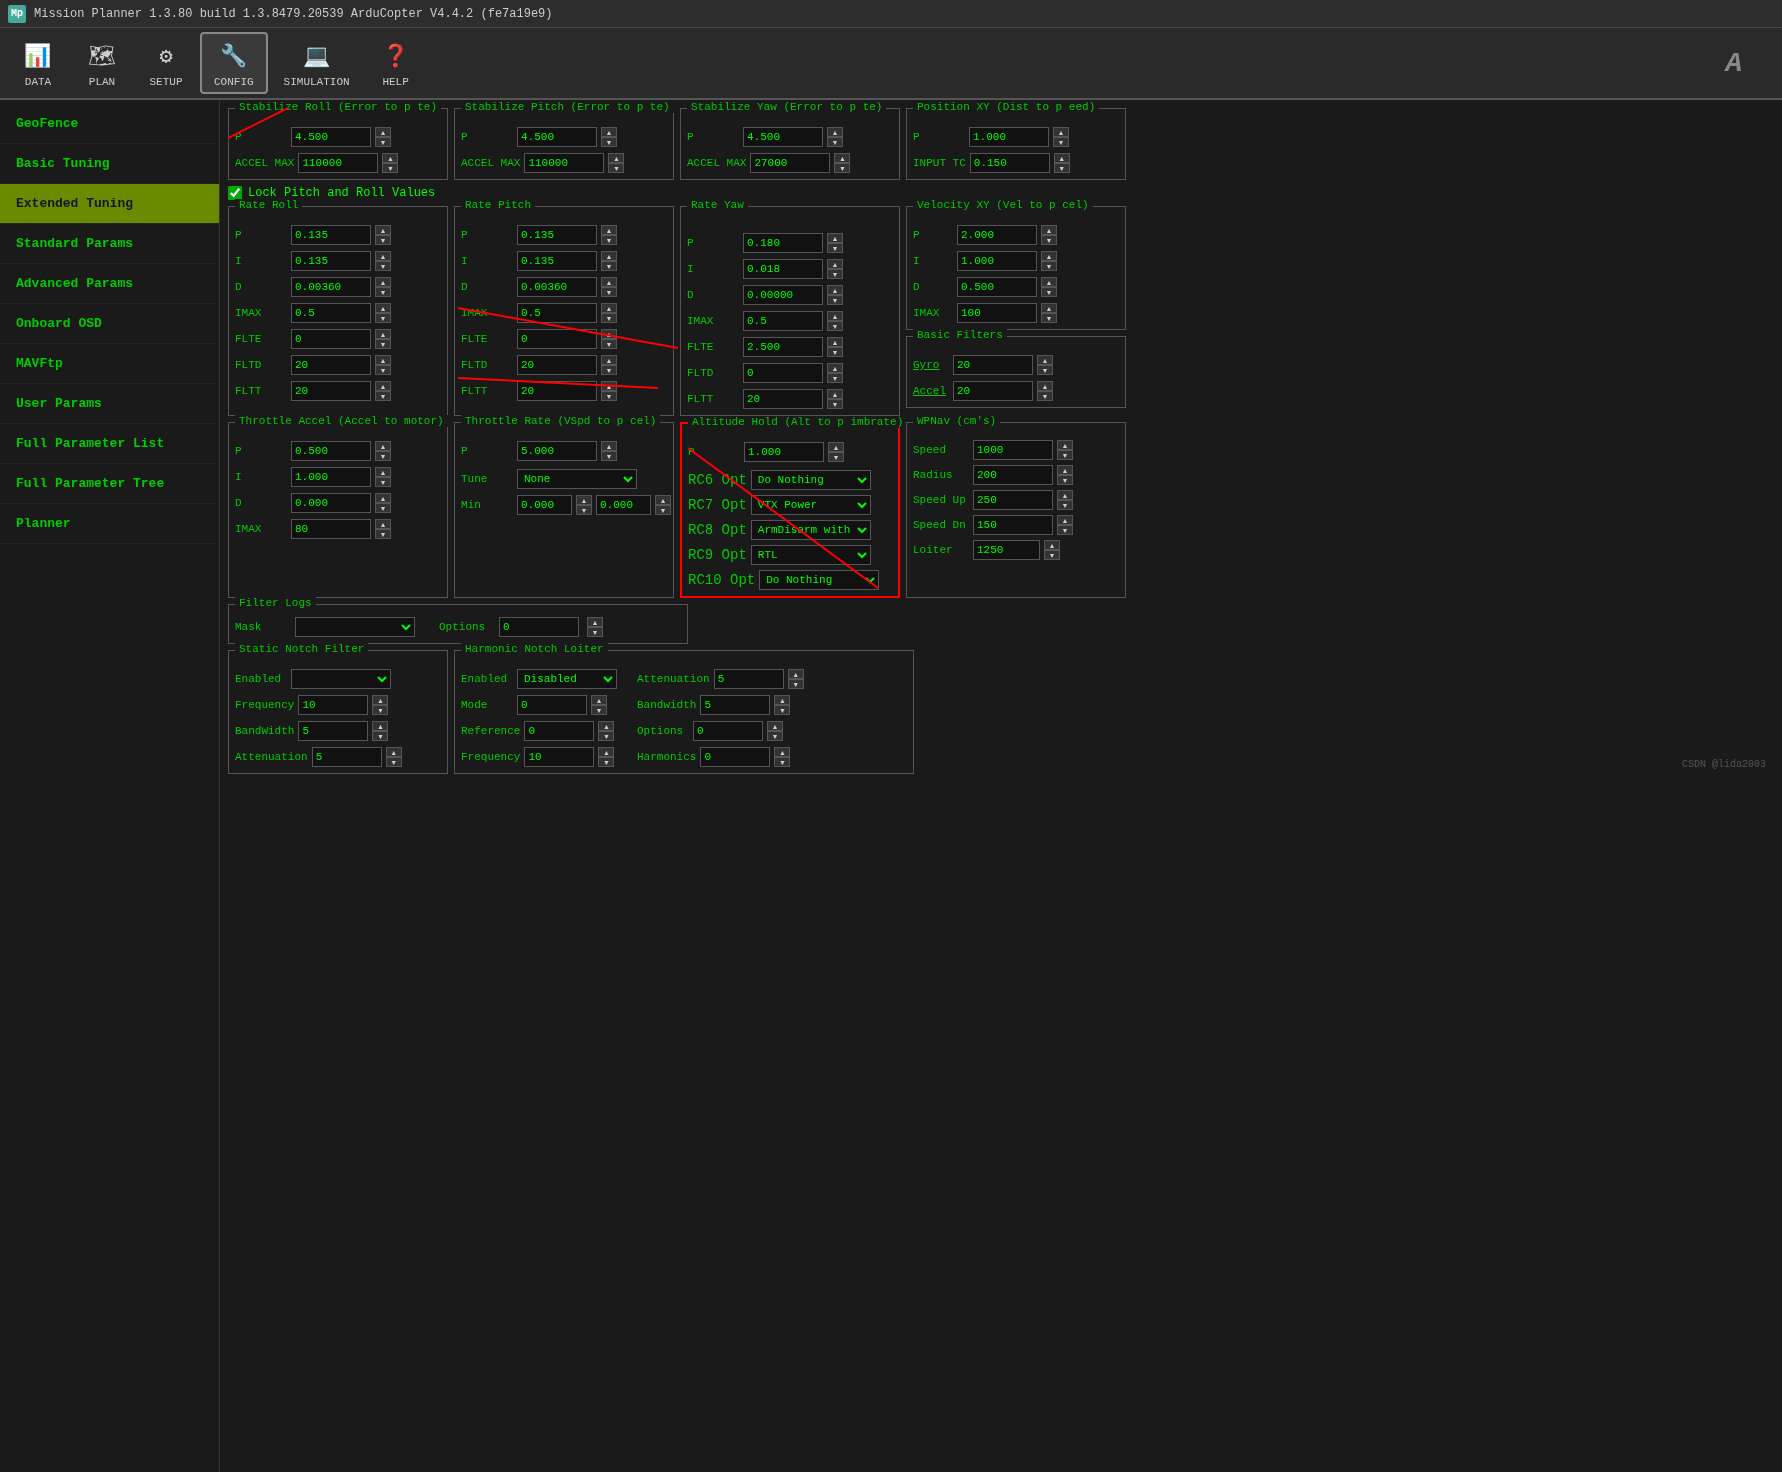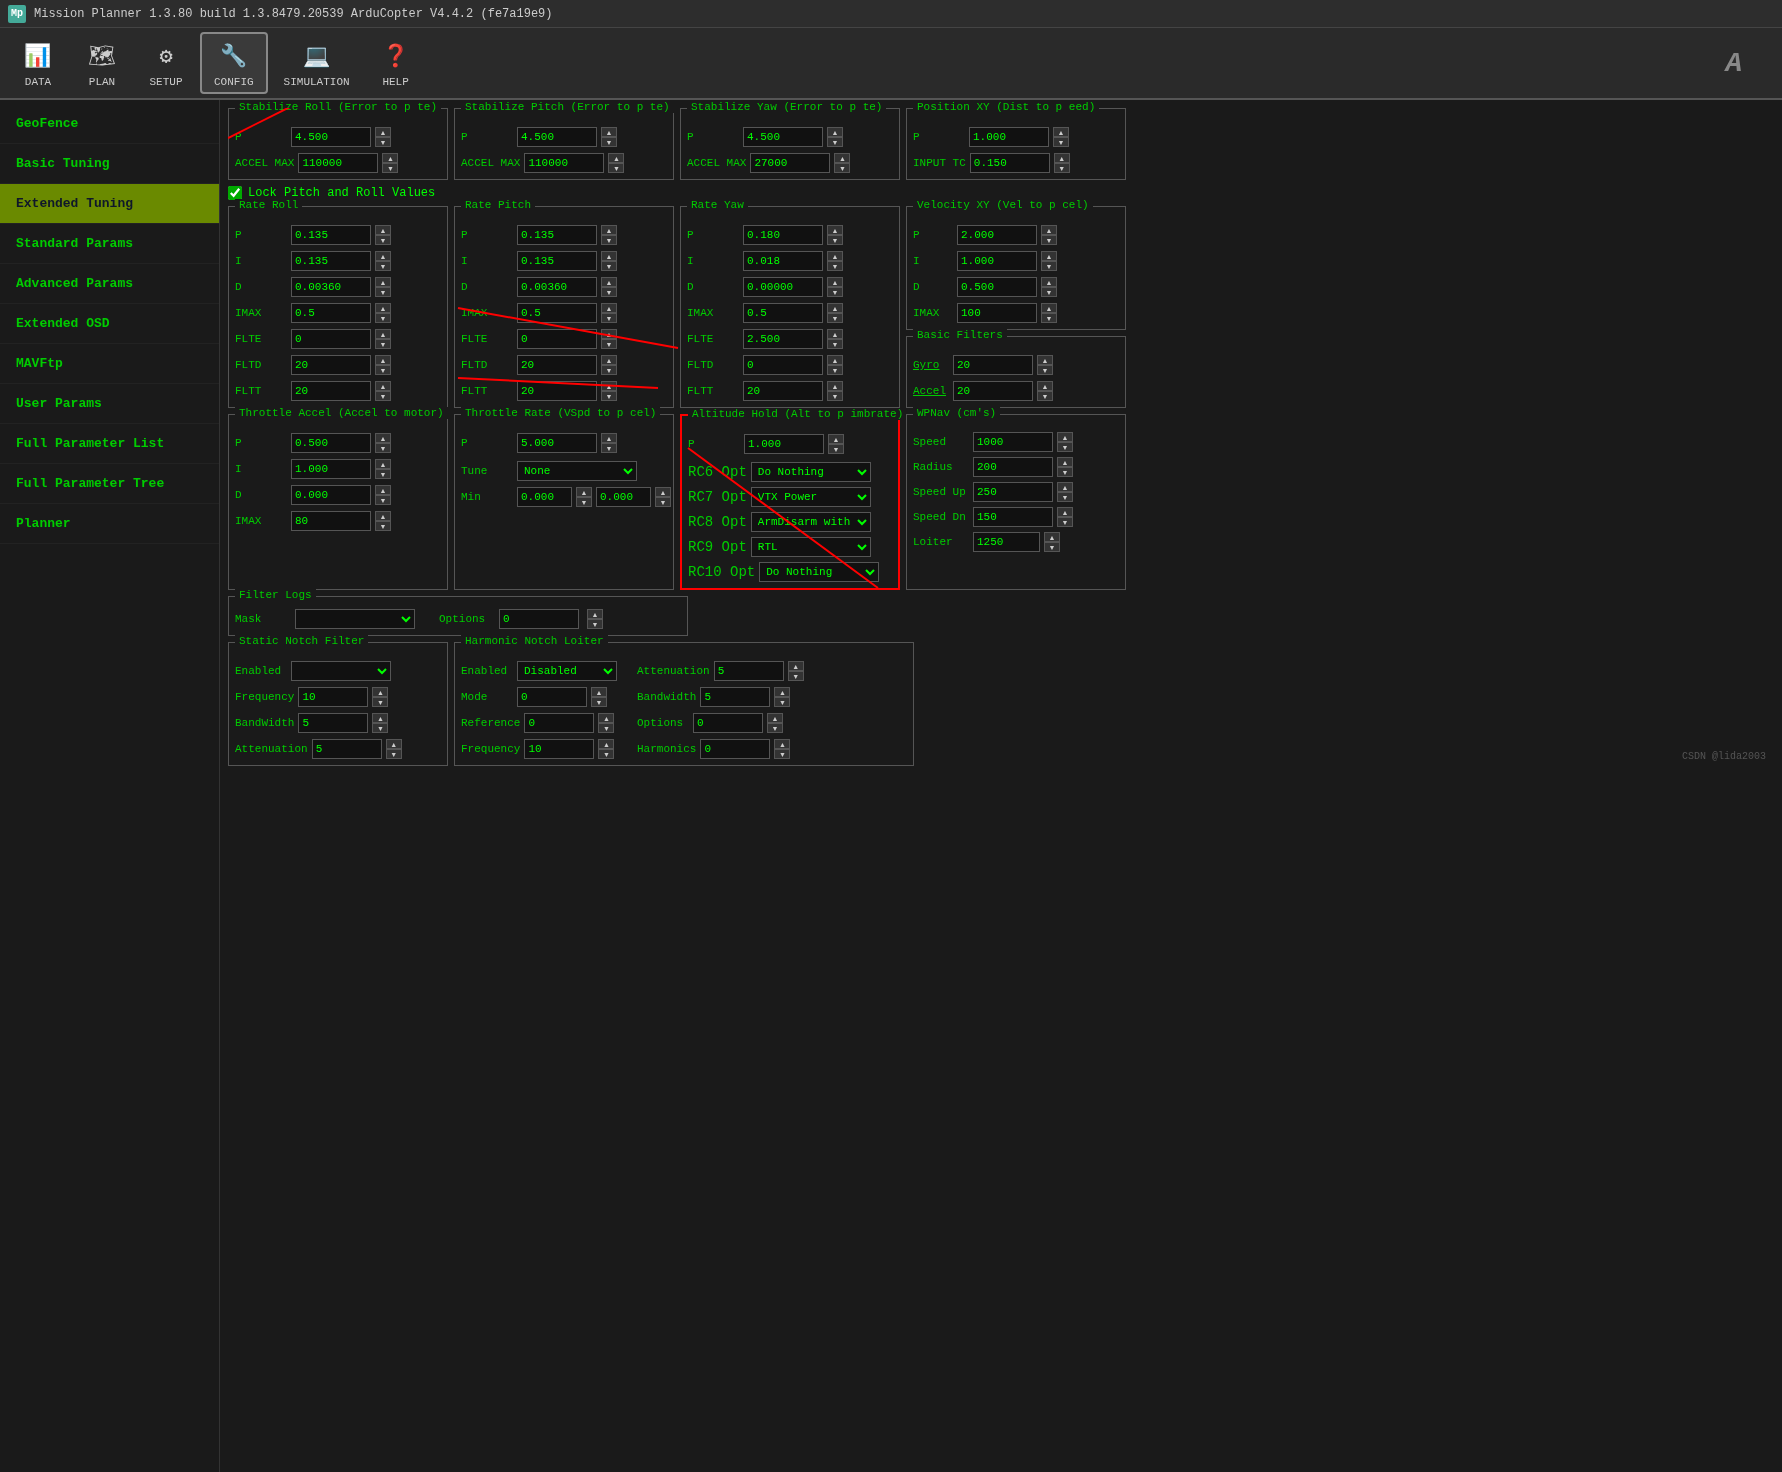--- a/index.html
+++ b/index.html
@@ -331,21 +331,21 @@
 <div class="main-layout">
 
   <div class="sidebar">
     <div class="sidebar-item">GeoFence</div>
     <div class="sidebar-item">Basic Tuning</div>
     <div class="sidebar-item active" style="position:relative;">
       <span>Extended Tuning</span>
     </div>
     <div class="sidebar-item">Standard Params</div>
     <div class="sidebar-item">Advanced Params</div>
-    <div class="sidebar-item">Extended OSD</div>
+    <div class="sidebar-item">Onboard OSD</div>
     <div class="sidebar-item">MAVFtp</div>
     <div class="sidebar-item">User Params</div>
     <div class="sidebar-item">Full Parameter List</div>
     <div class="sidebar-item">Full Parameter Tree</div>
     <div class="sidebar-item">Planner</div>
   </div>
 
   <div class="content">
     <div class="content-wrapper" style="position:relative;">
 
@@ -563,21 +563,21 @@
           <div class="param-row">
               <span class="param-label">FLTT</span>
               <input class="param-input" value="20" style="width: 80px;">
               <div class="spin-btn-group">
                 <button class="spin-btn">▲</button>
                 <button class="spin-btn">▼</button>
               </div>
             </div>
         </div>
 
-        <div class="panel" style="width:220px;padding-top:12px;">
+        <div class="panel" style="width:220px;padding-top:20px;">
           <span class="panel-title">Rate Yaw</span>
           <div class="param-row">
               <span class="param-label">P</span>
               <input class="param-input" value="0.180" style="width: 80px;">
               <div class="spin-btn-group">
                 <button class="spin-btn">▲</button>
                 <button class="spin-btn">▼</button>
               </div>
             </div>
           <div class="param-row">

